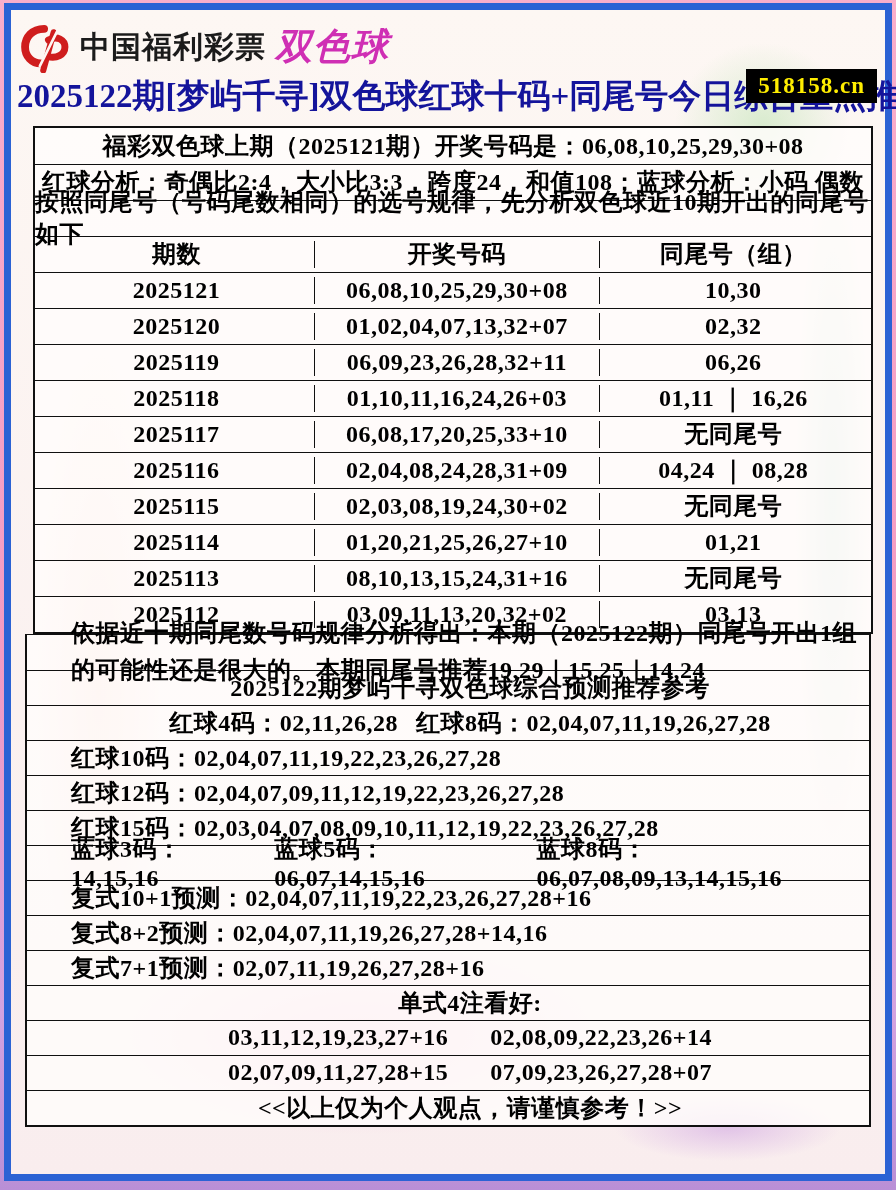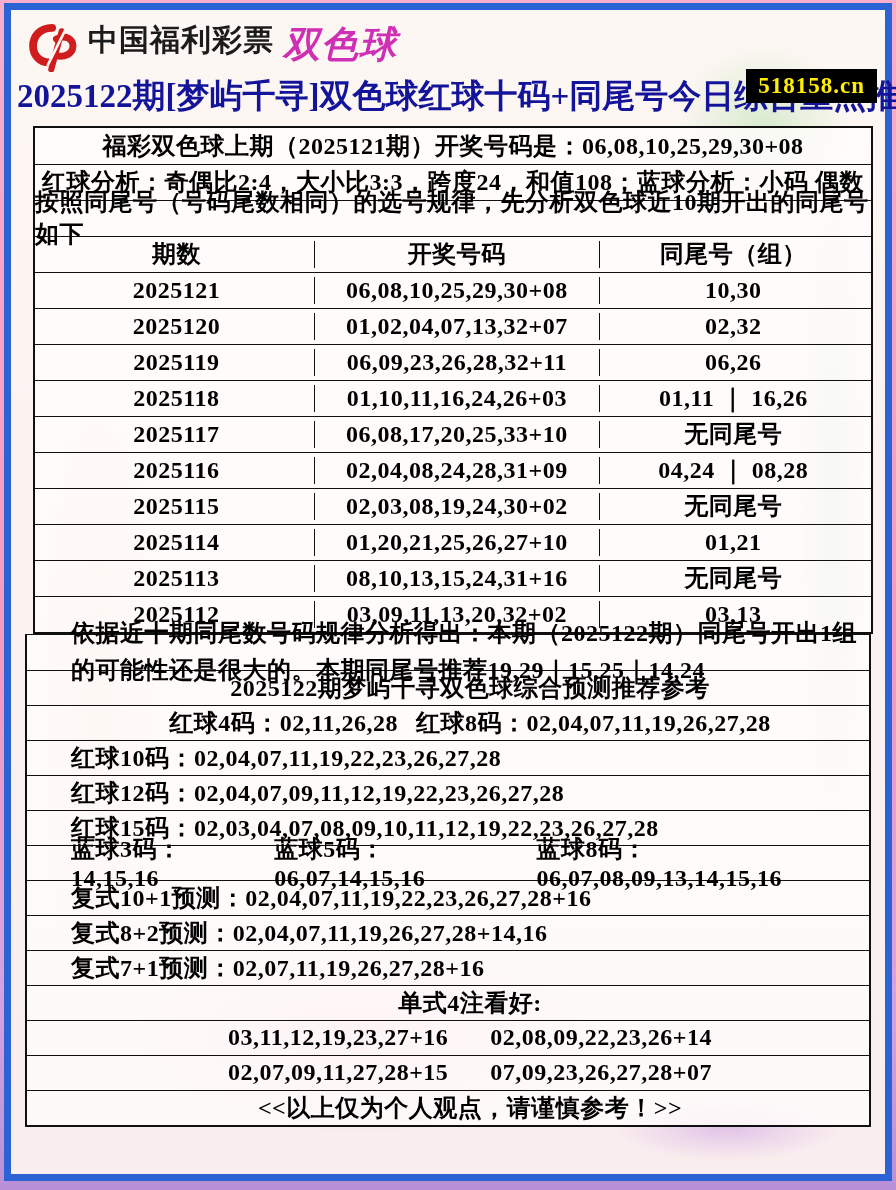--- a/index.html
+++ b/index.html
@@ -13,21 +13,21 @@
     border:7px solid #2b62d4;
     background:
       radial-gradient(closest-side at 86% 10%, rgba(186,226,176,0.55), transparent 72%),
       radial-gradient(closest-side at 94% 42%, rgba(165,214,196,0.50), transparent 70%),
       radial-gradient(closest-side at 10% 58%, rgba(249,197,176,0.45), transparent 70%),
       radial-gradient(closest-side at 40% 88%, rgba(243,170,205,0.55), transparent 72%),
       radial-gradient(closest-side at 82% 96%, rgba(205,160,225,0.55), transparent 72%),
       linear-gradient(#fdf7f3,#f9edee);
   }
   .content{position:relative;height:100%;padding-top:10px;box-sizing:border-box;}
-  .logo-row{height:54px;display:flex;align-items:flex-start;gap:9px;padding-left:16px;}
+  .logo-row{height:54px;display:flex;align-items:center;gap:9px;padding-left:8px;}
   .logo-mark{width:52px;height:52px;flex:0 0 auto;}
   .brand{font-family:"Liberation Sans","DejaVu Sans",sans-serif;font-weight:bold;font-size:30px;color:#1b1b1b;letter-spacing:1px;}
   .product{font-family:"Liberation Sans","DejaVu Sans",sans-serif;font-weight:bold;font-style:italic;font-size:37px;color:#cf2fb4;letter-spacing:1px;}
   .badge{
     position:absolute;top:11px;right:8px;background:#000;color:#ffee00;
     font-weight:bold;font-size:23px;padding:4px 12px;letter-spacing:1px;margin-top:48px;
   }
   .title{
     margin:4px 6px 10px;text-align:center;font-weight:bold;font-size:33px;
     color:#14149b;line-height:1.15;white-space:nowrap;

